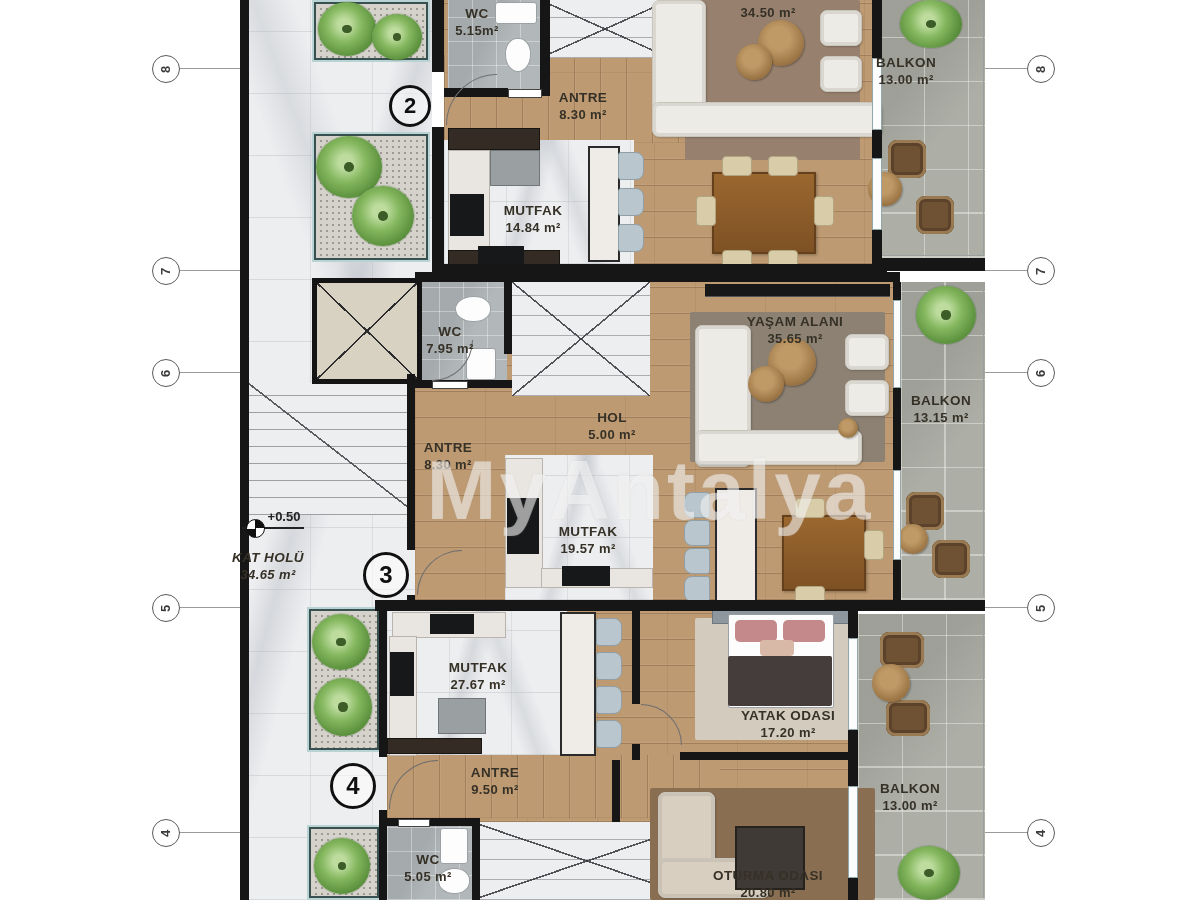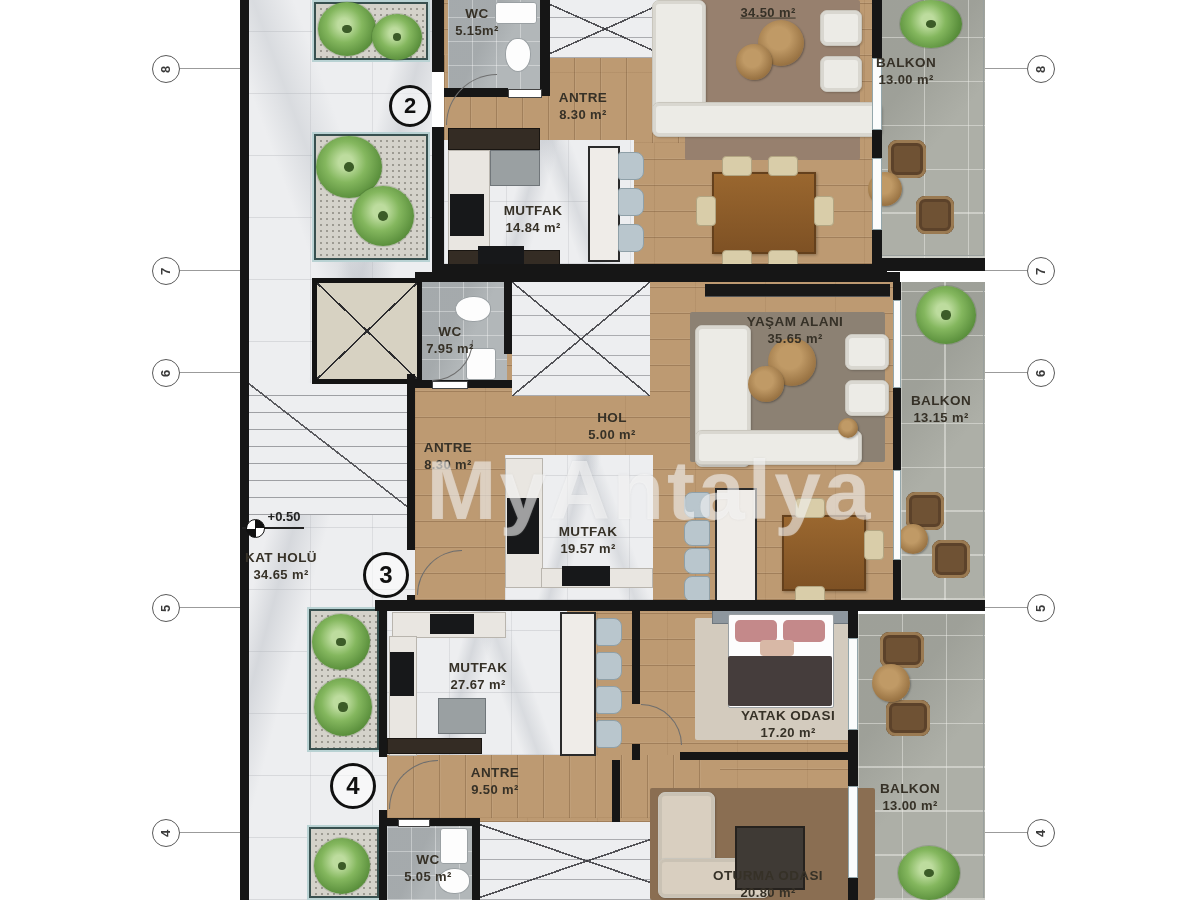--- a/index.html
+++ b/index.html
@@ -293,21 +293,21 @@
   <div class="w" style="left:612px;top:760px;width:8px;height:62px;"></div>
 
   <div class="rlabel" style="left:477px;top:22px;">
     <div class="rname">WC</div>
       <div class="rarea">5.15m²</div>
   </div>
   <div class="rlabel" style="left:583px;top:106px;">
     <div class="rname">ANTRE</div>
       <div class="rarea">8.30 m²</div>
   </div>
-  <div class="rlabel" style="left:768px;top:13px;text-decoration:underline;">
+  <div class="rlabel" style="left:768px;top:13px;">
     <div class="rarea">34.50 m²</div>
   </div>
   <div class="rlabel" style="left:906px;top:71px;">
     <div class="rname">BALKON</div>
       <div class="rarea">13.00 m²</div>
   </div>
   <div class="rlabel" style="left:533px;top:219px;">
     <div class="rname">MUTFAK</div>
       <div class="rarea">14.84 m²</div>
   </div>
@@ -328,21 +328,21 @@
       <div class="rarea">35.65 m²</div>
   </div>
   <div class="rlabel" style="left:941px;top:409px;">
     <div class="rname">BALKON</div>
       <div class="rarea">13.15 m²</div>
   </div>
   <div class="rlabel" style="left:588px;top:540px;">
     <div class="rname">MUTFAK</div>
       <div class="rarea">19.57 m²</div>
   </div>
-  <div class="rlabel" style="left:281px;top:566px;">
+  <div class="rlabel" style="left:268px;top:566px;font-style:italic;">
     <div class="rname">KAT HOLÜ</div>
       <div class="rarea">34.65 m²</div>
   </div>
   <div class="rlabel" style="left:478px;top:676px;">
     <div class="rname">MUTFAK</div>
       <div class="rarea">27.67 m²</div>
   </div>
   <div class="rlabel" style="left:788px;top:724px;">
     <div class="rname">YATAK ODASI</div>
       <div class="rarea">17.20 m²</div>

